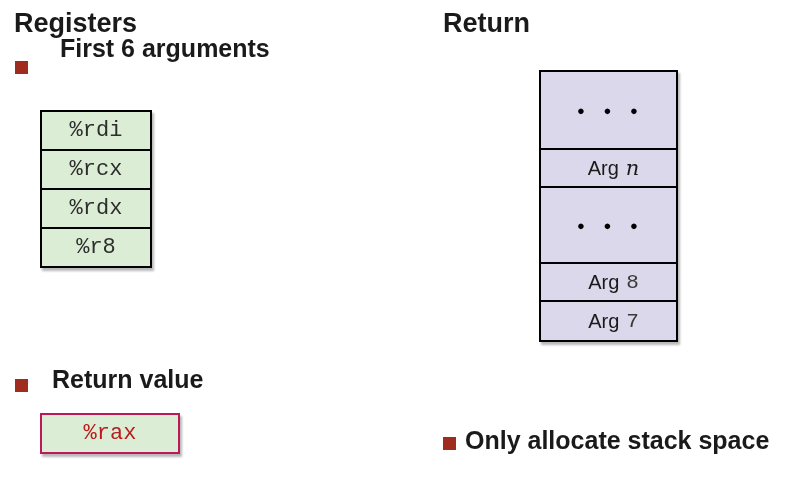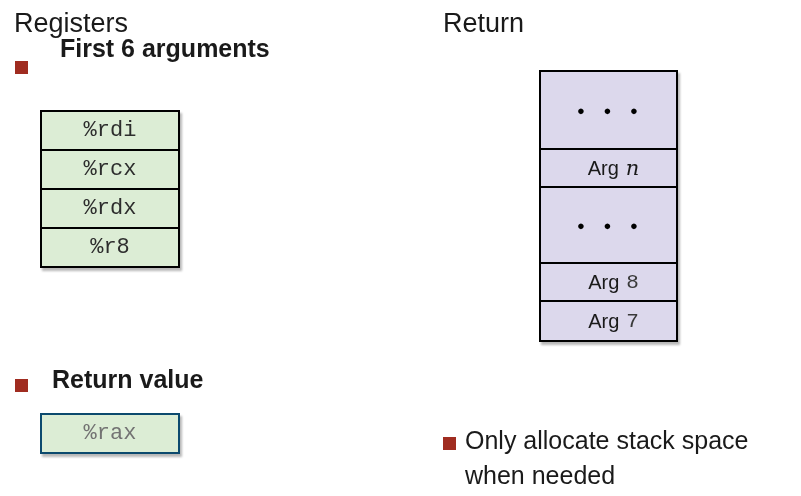--- a/index.html
+++ b/index.html
@@ -1,37 +1,37 @@
 <!DOCTYPE html>
 <html style="--green: #dcedd5; --purple: #dcd8ec; --red: #a02c20; --border: #000000;"><head>
 <meta charset="utf-8">
 <style>
   html,body{margin:0;padding:0;background:#ffffff;}
   .canvas{
     position:relative;width:801px;height:496px;background:#ffffff;
     font-family:"Liberation Sans",sans-serif;color:#1a1a1a;overflow:hidden;
   }
-  .heading{position:absolute;font-size:27px;font-weight:400;letter-spacing:0;}
+  .heading{position:absolute;font-size:27px;font-weight:700;letter-spacing:0;}
   .bullet-sq{position:absolute;width:13px;height:13px;background:var(--red,#a02c20);}
   .bullet-text{position:absolute;font-size:25px;font-weight:700;white-space:nowrap;}
 
   
-  .reg-stack{position:absolute;left:40px;top:110px;width:140px;
+  .reg-stack{position:absolute;left:40px;top:110px;width:112px;
     filter:drop-shadow(2px 3px 1px rgba(125,125,125,0.55));}
   .reg-cell{
     box-sizing:border-box;height:41px;margin-top:-2px;border:2px solid #000;
     background:var(--green,#dcedd5);display:flex;align-items:center;justify-content:center;
     font-family:"Liberation Mono","DejaVu Sans Mono",monospace;font-size:22px;color:#2d2d2d;
   }
   .reg-cell:first-child{margin-top:0;}
   .rax-box{
     position:absolute;left:40px;top:413px;width:140px;height:41px;box-sizing:border-box;
-    border:2px solid #0c4a6e;background:var(--green,#dcedd5);
+    border:2px solid #be185d;background:var(--green,#dcedd5);
     display:flex;align-items:center;justify-content:center;
-    font-family:"Liberation Mono","DejaVu Sans Mono",monospace;font-size:22px;color:#737373;
+    font-family:"Liberation Mono","DejaVu Sans Mono",monospace;font-size:22px;color:#b91c1c;
     filter:drop-shadow(2px 3px 1px rgba(125,125,125,0.55));
   }
 
   
   .stack-col{position:absolute;left:539px;top:70px;width:139px;
     filter:drop-shadow(2px 3px 1px rgba(125,125,125,0.55));}
   .stack-cell{
     box-sizing:border-box;margin-top:-2px;border:2px solid #000;
     background:var(--purple,#dcd8ec);display:flex;align-items:center;justify-content:center;
     font-size:20px;color:#1a1a1a;
@@ -41,21 +41,21 @@
   .h-short{height:40px;}
   .h-tall2{height:78px;}
   .h-short2{height:42px;}
   .ellipsis{font-size:13px;font-weight:700;letter-spacing:2px;word-spacing:11px;color:#000;}
   .arg-label{font-size:20px;margin-left:10px;}
   .arg-idx-italic{font-family:"DejaVu Serif","Liberation Serif",serif;font-style:italic;
     font-size:21px;margin-left:7px;}
   .arg-idx-mono{font-family:"Liberation Mono","DejaVu Sans Mono",monospace;font-size:21px;
     color:#3a3a3a;margin-left:7px;}
 
-  .note-text{position:absolute;left:465px;top:423px;font-size:25px;font-weight:400;
+  .note-text{position:absolute;left:465px;top:423px;font-size:25px;font-weight:700;
     line-height:35px;white-space:nowrap;}
 </style>
 </head>
 <body>
 
 <div class="canvas">
 
   <div class="heading" style="left:14px;top:8px;">Registers</div>
 
   <span class="bullet-sq" style="left:15px;top:61px;"></span>
@@ -92,16 +92,15 @@
     </div>
     <div class="stack-cell h-short2">
       <span class="arg-label">Arg</span>
       <span class="arg-idx-mono">7</span>
     </div>
   </div>
 
   <span class="bullet-sq" style="left:443px;top:437px;"></span>
   <div class="note-text">
     <div>Only allocate stack space</div>
-    <div>when needed</div>
   </div>
 
 </div>
 
 </body></html>

